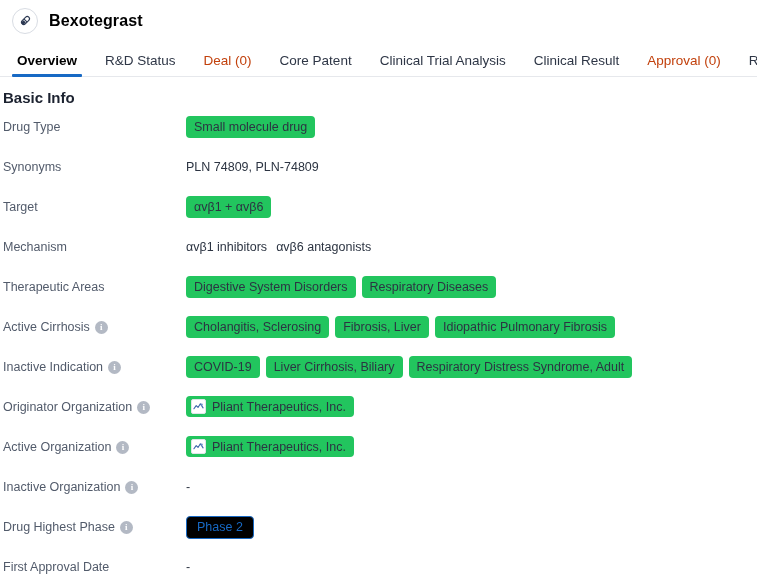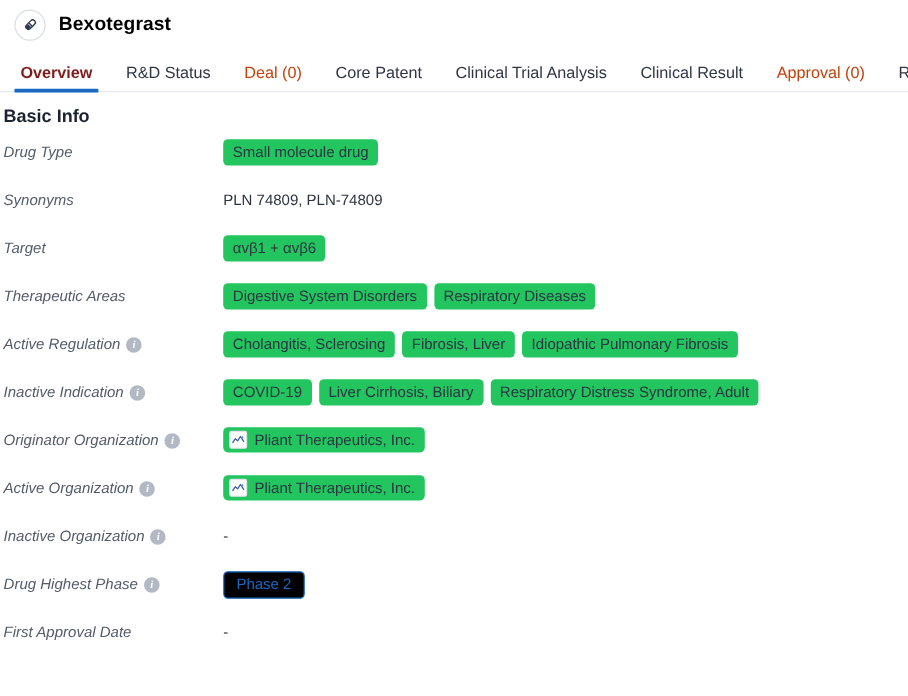--- a/index.html
+++ b/index.html
@@ -53,21 +53,21 @@
   .tab {
     font-size: 13.5px;
     color: #2e3646;
     padding: 0 14px 9px 14px;
     position: relative;
     cursor: pointer;
     white-space: nowrap;
     line-height: 1;
   }
   .tab.active {
-    color: #7f1d1d;
+    color: #000000;
     font-weight: bold;
   }
   .tab.active::after {
     content: "";
     position: absolute;
     left: 9px;
     right: 9px;
     bottom: -1px;
     height: 3px;
     background: #1769c4;
@@ -91,21 +91,20 @@
   .info-label {
     width: 186px;
     flex: 0 0 186px;
     font-size: 12.5px;
     color: #525b6b;
     padding: 4px 0 0 3px;
     display: flex;
     align-items: center;
     gap: 5px;
     line-height: 16px;
-    font-style: italic;
   }
   .info-value {
     flex: 1 1 auto;
     display: flex;
     flex-wrap: wrap;
     align-items: center;
     gap: 6px;
     padding-top: 1px;
     min-height: 22px;
   }
@@ -227,30 +226,41 @@
       <div class="info-row">
         <div class="info-label">
           <span>Target</span>
         </div>
         <div class="info-value">
           <span class="chip">αvβ1 + αvβ6</span>
         </div>
       </div>
       <div class="info-row">
         <div class="info-label">
+          <span>Mechanism</span>
+        </div>
+        <div class="info-value">
+          <div class="plain-group">
+            <span class="plain-text">αvβ1 inhibitors</span>
+            <span class="plain-text">αvβ6 antagonists</span>
+          </div>
+        </div>
+      </div>
+      <div class="info-row">
+        <div class="info-label">
           <span>Therapeutic Areas</span>
         </div>
         <div class="info-value">
           <span class="chip">Digestive System Disorders</span>
           <span class="chip">Respiratory Diseases</span>
         </div>
       </div>
       <div class="info-row">
         <div class="info-label">
-          <span>Active Regulation</span>
+          <span>Active Cirrhosis</span>
           <span class="info-icon">i</span>
         </div>
         <div class="info-value">
           <span class="chip">Cholangitis, Sclerosing</span>
           <span class="chip">Fibrosis, Liver</span>
           <span class="chip">Idiopathic Pulmonary Fibrosis</span>
         </div>
       </div>
       <div class="info-row">
         <div class="info-label">

